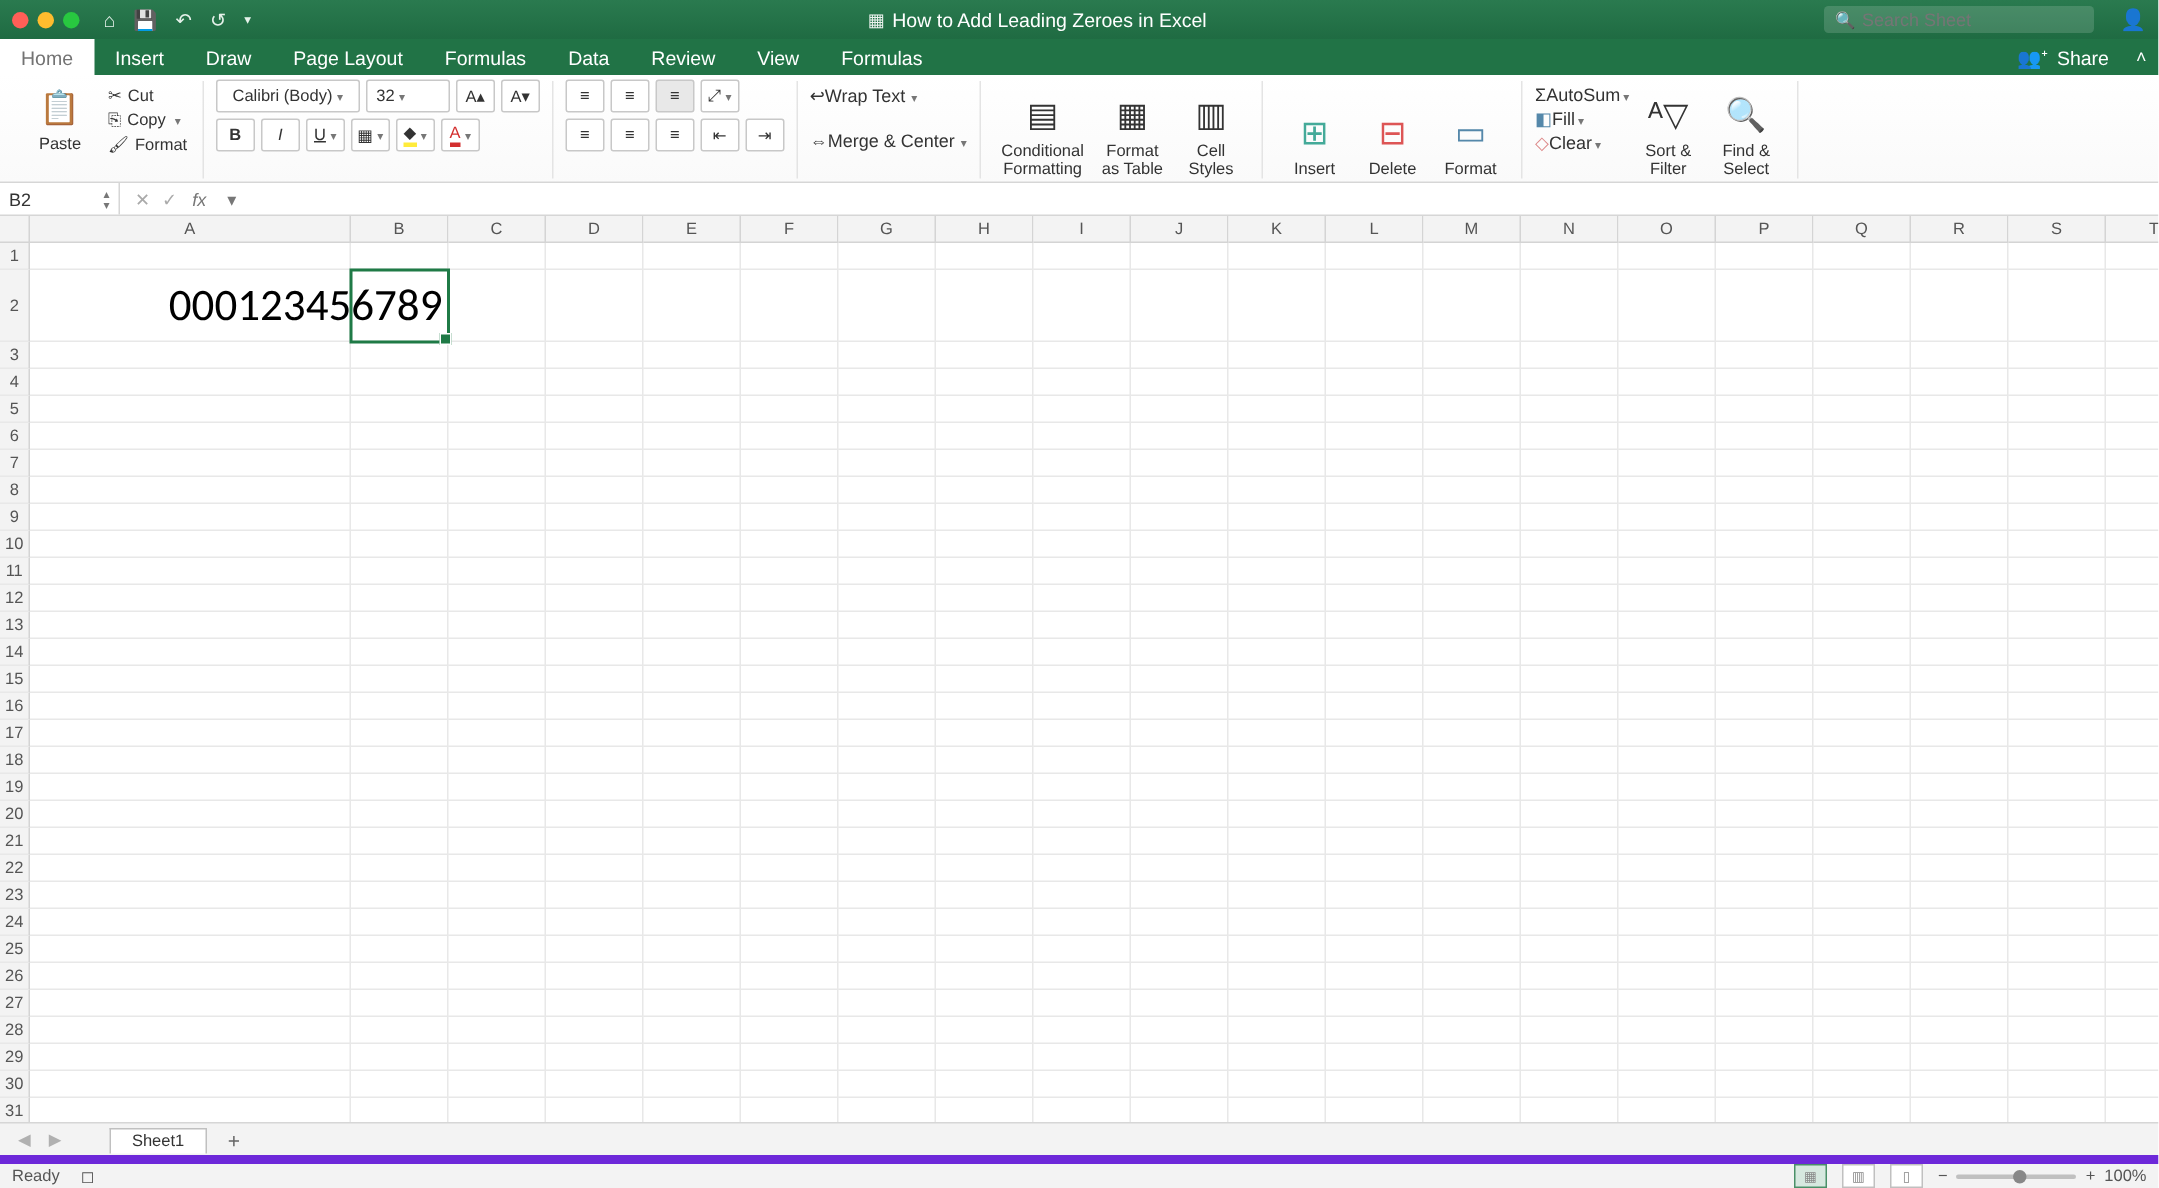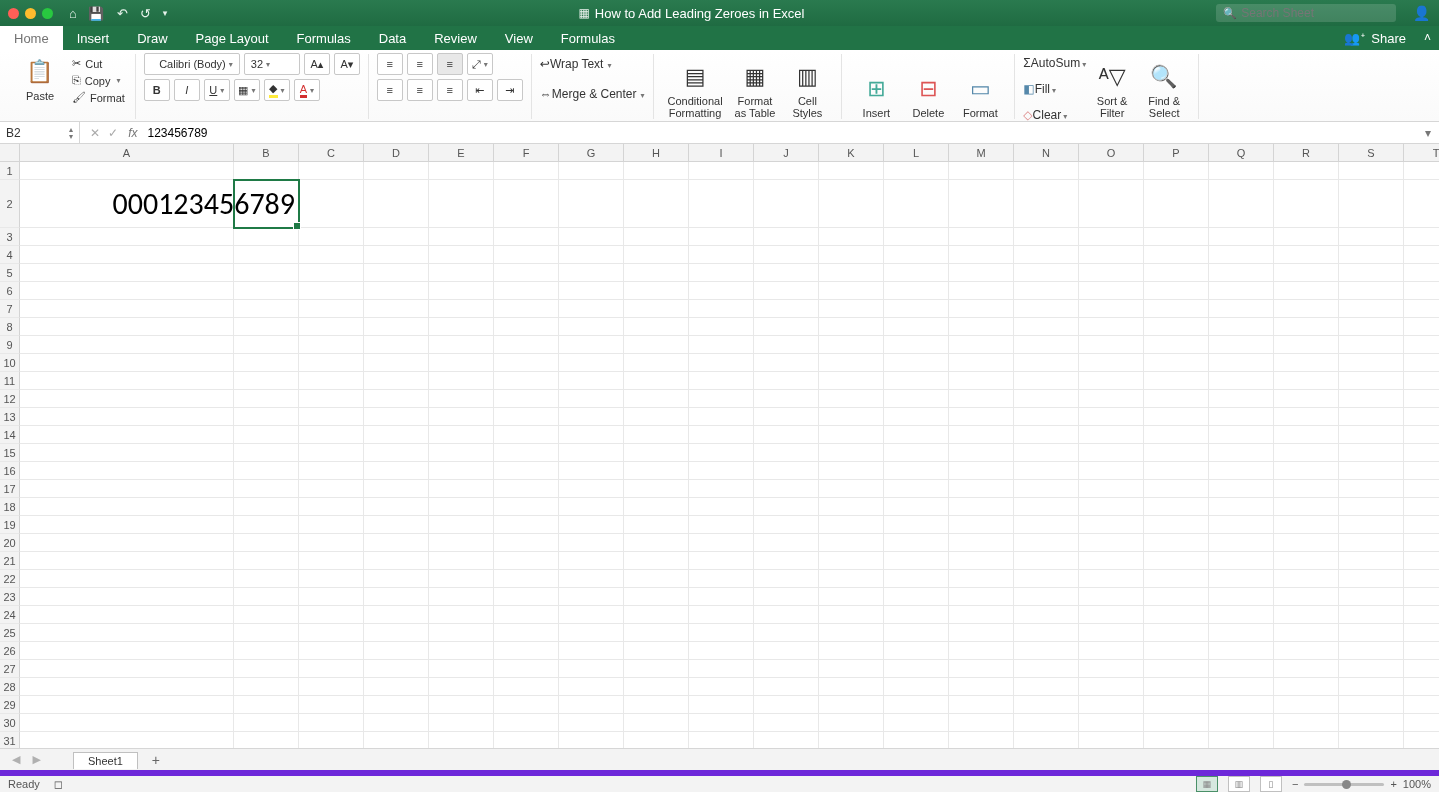--- a/index.html
+++ b/index.html
@@ -26,21 +26,21 @@
 .row { display:flex; align-items:center; gap:4px; height:20px;}
 .row + .row { margin-top:3px;}
 .btn { border:1px solid #c8c8c8; background:#fff; border-radius:2px; height:22px; display:flex; align-items:center; justify-content:center; cursor:pointer; font-size:11px; color:#333; padding:0 4px;}
 .btn.sm{width:26px;padding:0}
 .btn.dd::after{content:"▾"; font-size:8px; margin-left:3px; color:#777;}
 .big { display:flex; flex-direction:column; align-items:center; justify-content:flex-end; padding:2px 6px 0; cursor:pointer; gap:2px; min-width:52px;}
 .big .bi { font-size:22px; height:32px; display:flex; align-items:center;}
 .big .bl { font-size:11px; text-align:center; line-height:1.1;}
 .mini-row{display:flex;align-items:center;gap:1px}
 .mini-row .act{display:flex;align-items:center;gap:4px;font-size:11px;padding:1px 2px;cursor:pointer}
-.fontbox{width:96px;padding:0 6px;justify-content:flex-end}
+.fontbox{width:96px;padding:0 6px;justify-content:center}
 .sizebox{width:56px;padding:0 6px;justify-content:flex-start}
 .sel{border:1px solid #c8c8c8;height:22px;background:#fff;display:flex;align-items:center;padding:0 6px;font-size:11px;justify-content:space-between;cursor:pointer}
 .sel::after{content:"▾";font-size:8px;color:#777;margin-left:6px}
 .numfmt{width:148px}
 .align-grid{display:grid;grid-template-columns:repeat(3,26px);gap:4px}
 .fxrow{height:22px;border-bottom:1px solid #d6d6d6;background:#fff;display:flex;align-items:center}
 .namebox{width:80px;border-right:1px solid #d6d6d6;display:flex;align-items:center;padding:0 6px;font-size:12px;height:100%;justify-content:space-between}
 .namebox .dd{font-size:8px;color:#777;display:flex;flex-direction:column;line-height:7px}
 .fx-btns{display:flex;gap:8px;padding:0 10px;color:#aaa}
 .fx-label{font-style:italic;color:#777;font-size:12px;margin-right:6px}
@@ -233,21 +233,21 @@
         <span class="bi" style="color:#d55">⊟</span>
         <span class="bl">Delete</span>
       </div>
     <div class="big">
         <span class="bi" style="color:#58a">▭</span>
         <span class="bl">Format</span>
       </div>
   </div>
 
   <div class="group" style="flex-direction:row">
-    <div style="display:flex;flex-direction:column;gap:12px;padding-top:2px">
+    <div style="display:flex;flex-direction:column;gap:2px;padding-top:2px">
       <span class="act"><span>Σ</span><span>AutoSum</span><span style="font-size:8px;margin-left:2px;color:#777">▾</span></span>
       <span class="act"><span style="color:#58a">◧</span><span>Fill</span><span style="font-size:8px;margin-left:2px;color:#777">▾</span></span>
       <span class="act"><span style="color:#d88">◇</span><span>Clear</span><span style="font-size:8px;margin-left:2px;color:#777">▾</span></span>
     </div>
     <div class="big">
         <span class="bi">ᴬ▽</span>
         <span class="bl" style="white-space:pre-line">Sort &amp;
 Filter</span>
       </div>
     <div class="big">
@@ -261,21 +261,20 @@
 <div class="fxrow">
   <div class="namebox">
     <span>B2</span>
     <span class="dd">▴<br>▾</span>
   </div>
   <div class="fx-btns">
     <span>✕</span>
     <span>✓</span>
   </div>
   <span class="fx-label">fx</span>
-  <input class="fx-input" value="123456789" style="">
   <span class="fx-expand">▾</span>
 </div>
 
 <div class="sheet">
   <div class="grid" id="grid">
       <div class="hdr corner"></div>
       <div class="hdr">A</div>
       <div class="hdr">B</div>
       <div class="hdr">C</div>
       <div class="hdr">D</div>

